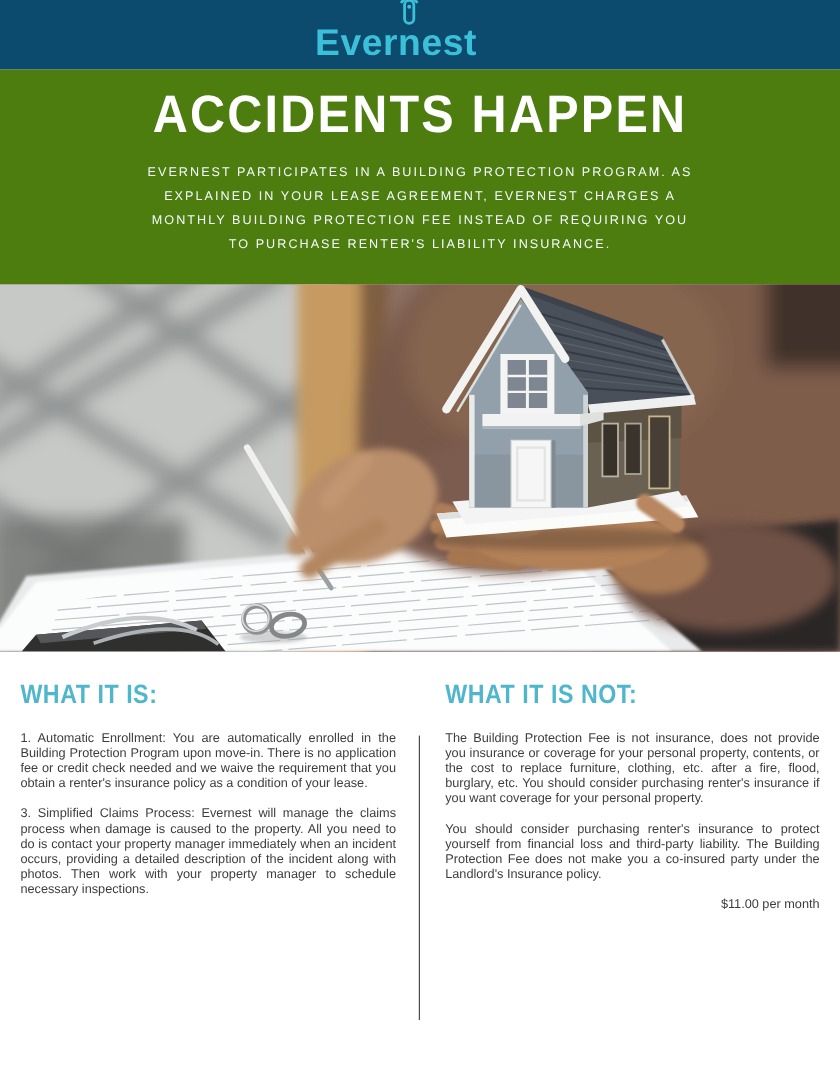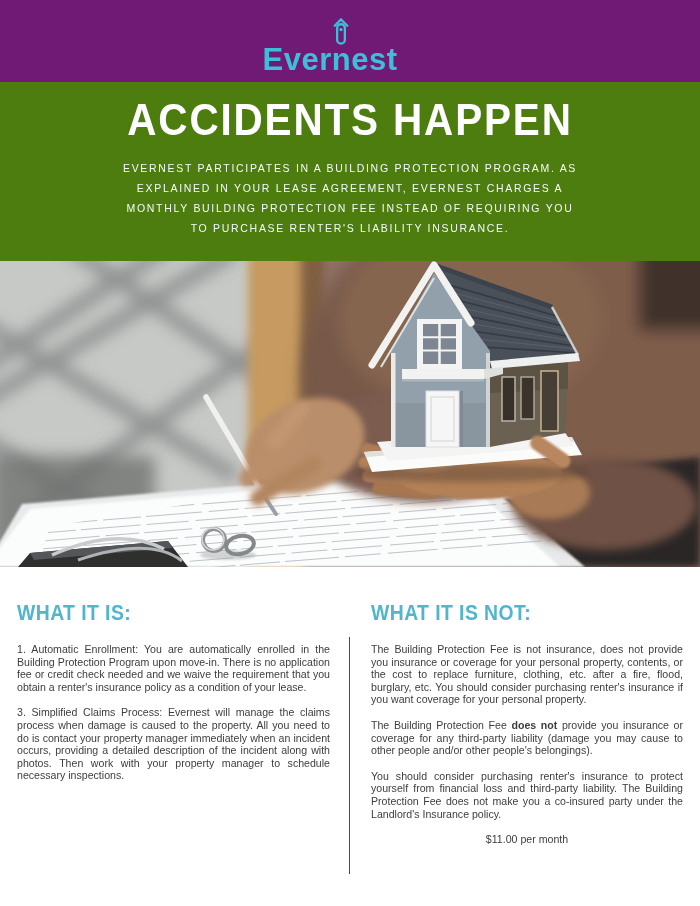--- a/index.html
+++ b/index.html
@@ -2,44 +2,44 @@
 <html><head>
 <meta charset="utf-8">
 <style>
   html,body{margin:0;padding:0;}
   body{
     width:700px;height:906px;background:#ffffff;overflow:hidden;
     font-family:"Liberation Sans","DejaVu Sans",sans-serif;
     -webkit-font-smoothing:antialiased;
   }
   
-  .header{height:82px;background:#701a75;display:flex;align-items:flex-end;justify-content:center;}
+  .header{height:58px;background:#0c4a6e;display:flex;align-items:flex-end;justify-content:center;}
   .logo{position:relative;transform:translateX(-20px);color:#3cc0da;font-weight:bold;
         font-size:31px;line-height:1;padding-bottom:7px;letter-spacing:.5px;}
   .logo .nwrap{position:relative;display:inline-block;}
   .logo .birdhouse{position:absolute;left:1px;top:-26px;width:16px;height:27px;}
   
   .hero{height:179px;background:#4d7c0f;text-align:center;color:#ffffff;}
   .hero-title{margin:0;padding-top:13px;font-size:44px;font-weight:bold;letter-spacing:2px;
               transform:scaleX(.92);white-space:nowrap;}
   .hero-sub{margin:13px auto 0;width:465px;font-size:10.5px;letter-spacing:1.7px;
             line-height:20px;color:#f4fcfd;font-weight:400;}
   
   .photo{height:306px;line-height:0;background:#8d7163;}
   
-  .content{position:relative;padding:14px 17px;height:353px;box-sizing:border-box;}
+  .content{position:relative;padding:4px 17px;height:353px;box-sizing:border-box;}
   .divider{position:absolute;left:349px;top:70px;width:1px;height:237px;background:#4a4a4a;}
   .cols{display:flex;}
   .col{box-sizing:border-box;}
   .col-left{width:314px;margin-right:41px;}
   .col-right{width:313px;}
   .col-heading{margin:21px 0 19px;font-size:22px;line-height:1;font-weight:bold;color:#50b6cb;
                letter-spacing:.5px;transform:scaleX(.88);transform-origin:left center;white-space:nowrap;}
   .col p{margin:0 0 13px;font-size:10.6px;line-height:12.6px;text-align:justify;color:#3d3d3d;}
-  .col p.price{margin-top:12px;text-align:center;}
+  .col p.price{margin-top:12px;text-align:right;}
   .col b{font-weight:bold;}
 </style>
 </head>
 <body>
 
 <div class="header">
   <div class="logo">
     <span>Ever</span><span class="nwrap"><span>n</span><svg class="birdhouse" viewBox="0 0 16 28">
         <path d="M1.5 8 L8 1.5 L14.5 8" fill="none" stroke="#3cc0da" stroke-width="2.4" stroke-linecap="round"></path>
         <rect x="4" y="6.5" width="8" height="20" rx="4" fill="none" stroke="#3cc0da" stroke-width="2.4"></rect>
@@ -237,18 +237,17 @@
   <div class="divider"></div>
   <div class="cols">
     <div class="col col-left">
       <h2 class="col-heading">WHAT IT IS:</h2>
       <p>1. Automatic Enrollment: You are automatically enrolled in the Building Protection Program upon move-in. There is no application fee or credit check needed and we waive the requirement that you obtain a renter's insurance policy as a condition of your lease.</p>
       <p>3. Simplified Claims Process: Evernest will manage the claims process when damage is caused to the property. All you need to do is contact your property manager immediately when an incident occurs, providing a detailed description of the incident along with photos. Then work with your property manager to schedule necessary inspections.</p>
     </div>
     <div class="col col-right">
       <h2 class="col-heading">WHAT IT IS NOT:</h2>
       <p>The Building Protection Fee is not insurance, does not provide you insurance or coverage for your personal property, contents, or the cost to replace furniture, clothing, etc. after a fire, flood, burglary, etc. You should consider purchasing renter's insurance if you want coverage for your personal property.</p>
-      <p><span>The Building Protection Fee </span><b>does not</b><span> provide you insurance or coverage for any third-party liability (damage you may cause to other people and/or other people's belongings).</span></p>
       <p>You should consider purchasing renter's insurance to protect yourself from financial loss and third-party liability. The Building Protection Fee does not make you a co-insured party under the Landlord's Insurance policy.</p>
       <p class="price">$11.00 per month</p>
     </div>
   </div>
 </div>
 
 </body></html>

